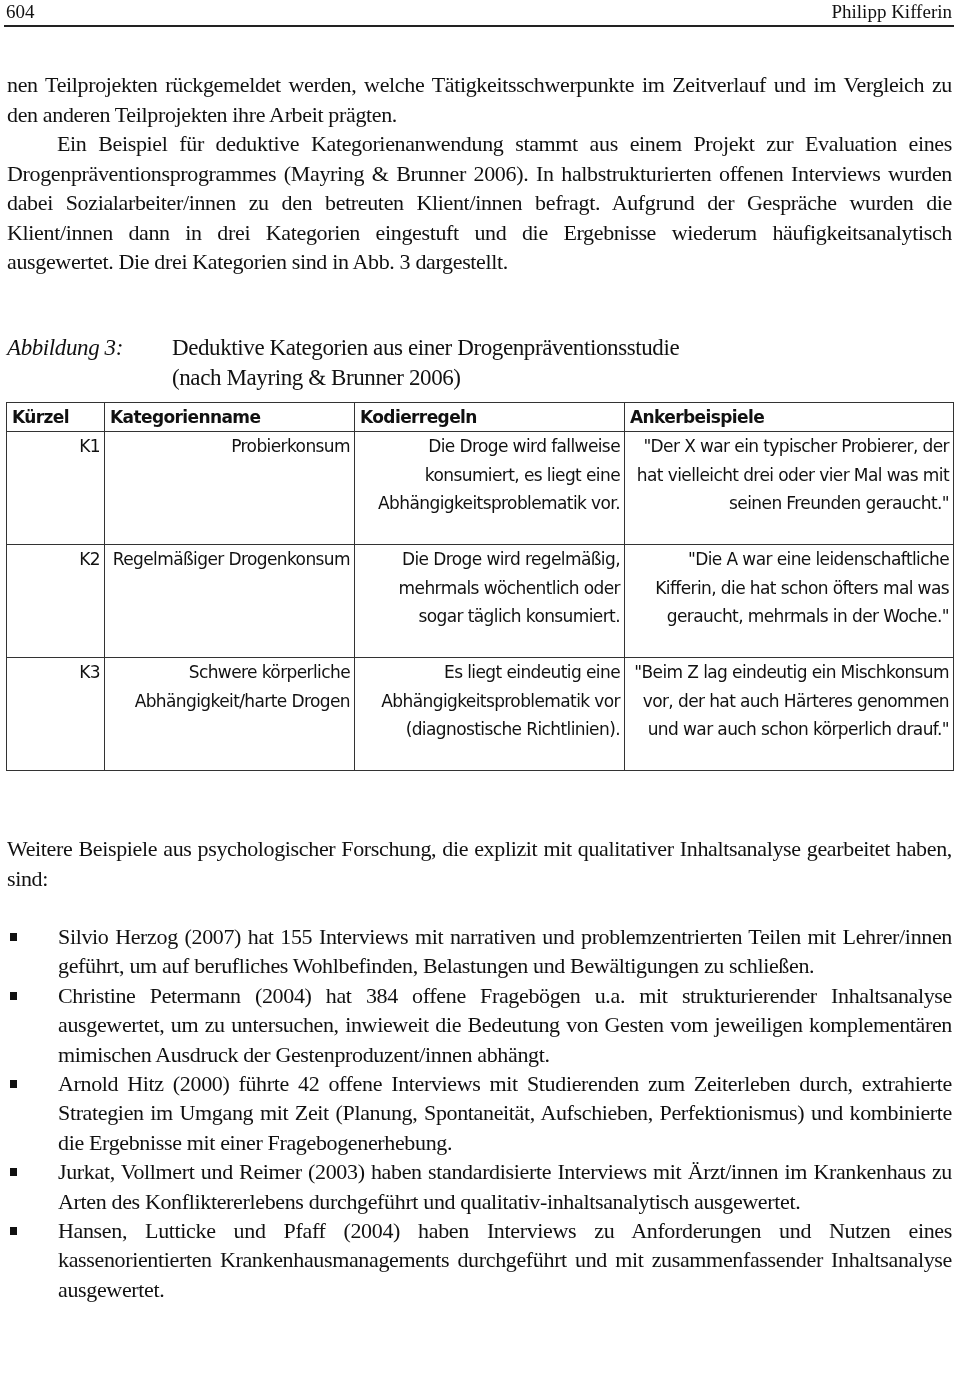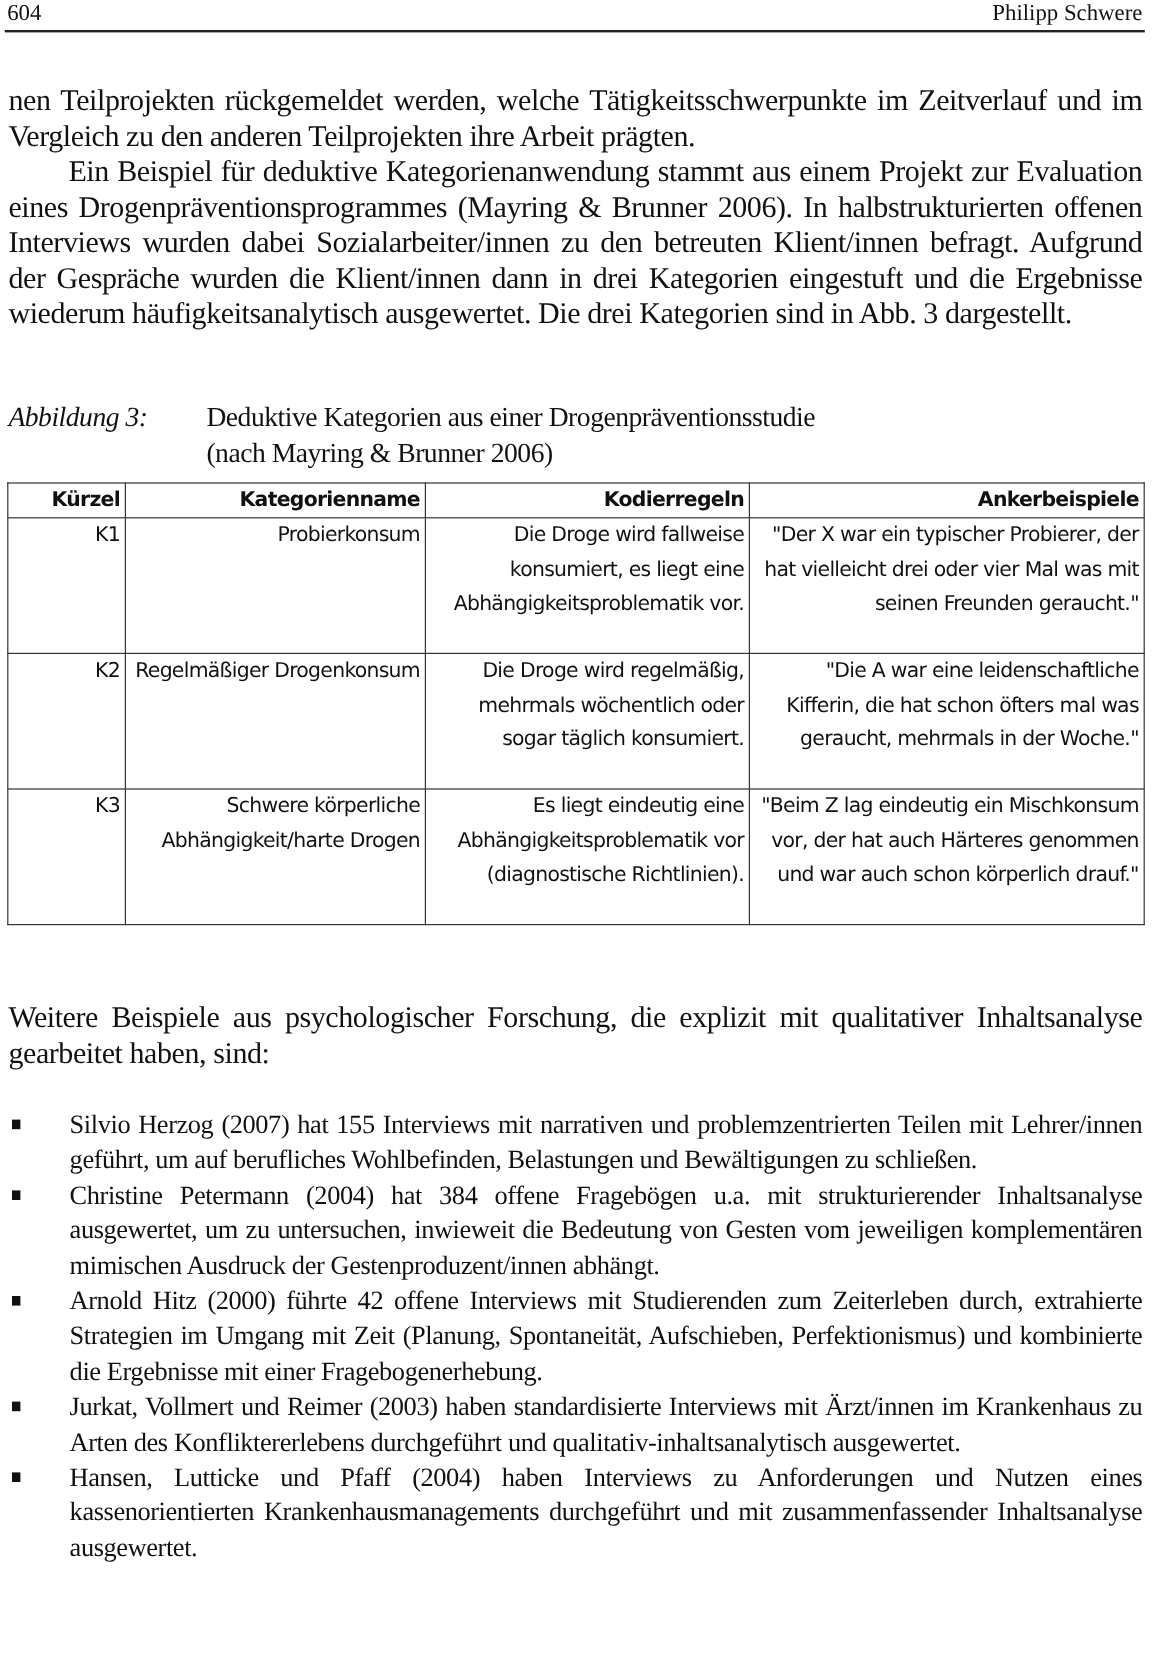--- a/index.html
+++ b/index.html
@@ -6,56 +6,56 @@
   body { width: 960px; height: 1394px; position: relative; overflow: hidden; color: #111; }
 
   .running-head {
     position: absolute; left: 6px; right: 8px; top: 0; height: 27px;
     font-family: Liberation Serif, serif; font-size: 19px; line-height: 24px;
     display: flex; justify-content: space-between; align-items: flex-start;
   }
   .head-rule { position: absolute; left: 4px; right: 6px; top: 25px; height: 0; border-top: 2px solid #222; }
   .body-text {
     position: absolute; left: 7px; width: 945px;
-    font-family: "Liberation Serif", serif; font-size: 25px; line-height: 29.5px;
+    font-family: "Liberation Serif", serif; font-size: 22px; line-height: 29.5px;
     text-align: justify; letter-spacing: -0.35px; word-spacing: 0px;
   }
   .body-text p { margin: 0; }
   .indent { text-indent: 50px; }
 
   .caption { position: absolute; left: 7px; top: 333px; width: 945px;
     font-family: "Liberation Serif", serif; font-size: 23px; line-height: 30px; letter-spacing: -0.4px; }
   .caption-label { position: absolute; left: 0; top: 0; font-style: italic; }
   .caption-text { position: absolute; left: 165px; top: 0; width: 760px; }
 
   table.cat-table {
     position: absolute; left: 6px; top: 402px; width: 947px;
     border-collapse: collapse; table-layout: fixed;
     font-family: "DejaVu Sans", sans-serif; font-size: 17px; line-height: 28.3px;
     letter-spacing: -0.6px;
   }
   .cat-table td, .cat-table th {
     border: 1.5px solid #333; vertical-align: top; padding: 0 4px 0 5px; text-align: left;
   }
-  .cat-table th { font-weight: bold; height: 28px; text-align: right; }
+  .cat-table th { font-weight: bold; height: 28px; }
   .cat-table td.name { font-weight: normal; }
   .cat-table tr.data-row td { height: 112px; text-align: right; }
   col.c1 { width: 98px; } col.c2 { width: 250px; } col.c3 { width: 270px; } col.c4 { width: 329px; }
 
   .bullets { position: absolute; left: 0; top: 922px; width: 960px;
     font-family: "Liberation Serif", serif; font-size: 22px; line-height: 29.4px; letter-spacing: -0.35px; }
   .bullet-item { position: relative; padding-left: 58px; width: 894px; text-align: justify; margin: 0; }
   .bullet-mark { position: absolute; left: 10px; top: 11px; width: 7px; height: 8px; background: #111; }
 </style>
 </head>
 <body>
 
 <div class="running-head">
   <span>604</span>
-  <span>Philipp Schwere</span>
+  <span>Philipp Kifferin</span>
 </div>
 <div class="head-rule"></div>
 
 <div class="body-text" style="top:70px;">
   <p>nen Teilprojekten rückgemeldet werden, welche Tätigkeitsschwerpunkte im Zeitverlauf und im Vergleich zu den anderen Teilprojekten ihre Arbeit prägten.</p>
   <p class="indent">Ein Beispiel für deduktive Kategorienanwendung stammt aus einem Projekt zur Evaluation eines Drogenpräventionsprogrammes (Mayring &amp; Brunner 2006). In halbstrukturierten offenen Interviews wurden dabei Sozialarbeiter/innen zu den betreuten Klient/innen befragt. Aufgrund der Gespräche wurden die Klient/innen dann in drei Kategorien eingestuft und die Ergebnisse wiederum häufigkeitsanalytisch ausgewertet. Die drei Kategorien sind in Abb. 3 dargestellt.</p>
 </div>
 
 <div class="caption">
   <span class="caption-label">Abbildung 3:</span>

